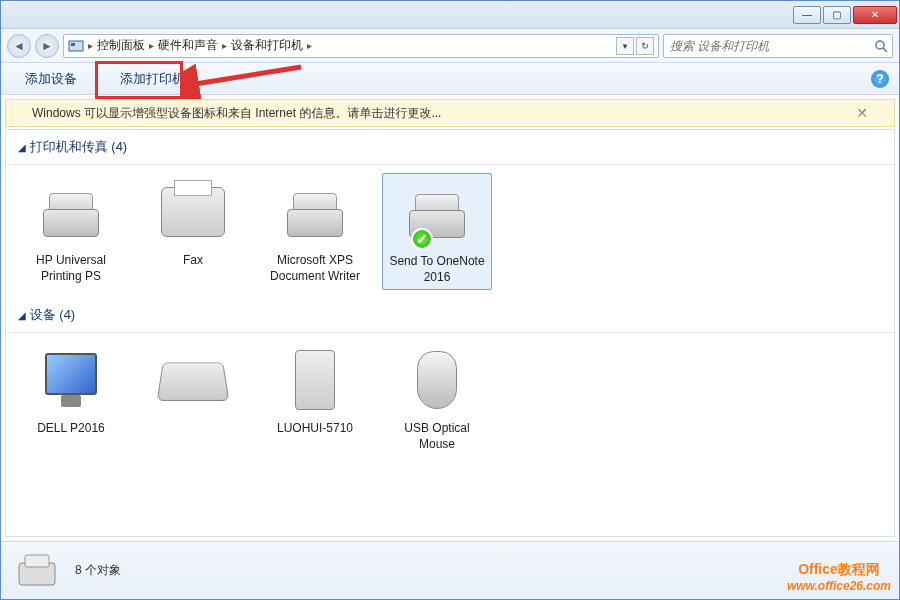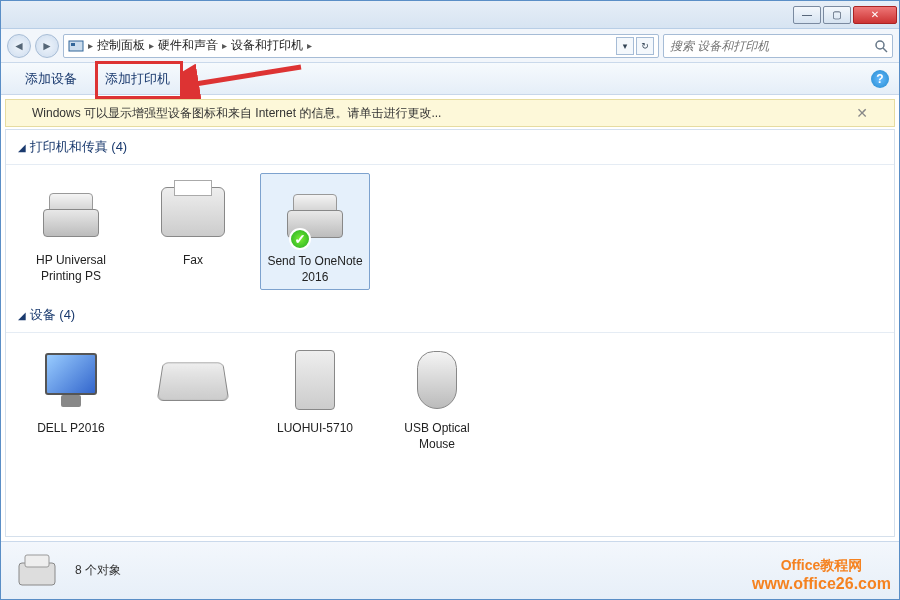--- a/index.html
+++ b/index.html
@@ -18,21 +18,21 @@
   .addr .crumb { font-size: 12px; color: #222; padding: 0 4px; cursor: default; }
   .addr .sep { font-size: 10px; color: #555; }
   .addr .icon-small { width: 16px; height: 16px; margin-right: 4px; }
   .addr-drop { margin-left: auto; display: flex; align-items: center; gap: 2px; }
   .mini-btn { width: 18px; height: 18px; border: 1px solid #a6bcd6; background: #f4f8fc; display: flex; align-items: center; justify-content: center; font-size: 9px; color: #345; }
   .search { width: 230px; height: 24px; border: 1px solid #a6bcd6; background: #fff; display: flex; align-items: center; padding: 0 4px; border-radius: 2px; }
   .search input { border: none; outline: none; font-size: 12px; flex: 1; font-style: italic; color: #888; }
   .search .mag { width: 14px; height: 14px; }
 
   
-  .toolbar { height: 32px; background: linear-gradient(#f6fafd,#e5eef8); border-bottom: 1px solid #c8d7ea; display: flex; align-items: center; padding: 0 10px; gap: 0; position: relative; }
+  .toolbar { height: 32px; background: linear-gradient(#f6fafd,#e5eef8); border-bottom: 1px solid #c8d7ea; display: flex; align-items: center; padding: 0 10px; gap: 15px; position: relative; }
   .tool-item { font-size: 13px; color: #1a3a6e; padding: 6px 14px; cursor: default; }
   .highlight-box { position: absolute; border: 3px solid #d33; pointer-events: none; }
   .arrow-ann { position: absolute; pointer-events: none; }
   .toolbar .spacer { flex: 1; }
   .help-icon { width: 18px; height: 18px; border-radius: 50%; background: radial-gradient(#6bf,#28c); color: #fff; font-size: 12px; font-weight: bold; display: flex; align-items: center; justify-content: center; }
 
   
   .infobar { height: 28px; background: #fdf8d9; border: 1px solid #e6dca0; margin: 4px; display: flex; align-items: center; padding: 0 26px; font-size: 12px; color: #333; }
   .infobar .x { margin-left: auto; color: #888; font-size: 14px; cursor: default; }
 
@@ -46,21 +46,21 @@
   .item .thumb { width: 80px; height: 70px; margin: 0 auto 6px; position: relative; display: flex; align-items: center; justify-content: center; }
   .item .label { line-height: 1.3; }
 
   
   .statusbar { position: absolute; bottom: 0; left: 0; right: 0; height: 58px; border-top: 1px solid #cad9eb; background: linear-gradient(#f3f7fc,#e7eff8); display: flex; align-items: center; padding: 0 14px; font-size: 12px; color: #333; margin-top: 16px; }
   .statusbar .sthumb { width: 48px; height: 40px; margin-right: 12px; }
 
   
   .watermark { position: absolute; right: 8px; bottom: 6px; text-align: center; font-size: 14px; font-weight: bold; }
   .watermark .l1 { color: #f58220; }
-  .watermark .l2 { color: #f58220; font-size: 16px; }
+  .watermark .l2 { color: #f58220; font-size: 12px; font-style: italic; }
 
   
   svg { display: block; }
 
   
   .printer-shape { width: 64px; height: 50px; position: relative; }
   .printer-shape::before { content: ""; position: absolute; top: 6px; left: 10px; right: 10px; height: 20px; background: linear-gradient(#f4f4f4,#ccc); border: 1px solid #999; border-radius: 4px 4px 0 0; }
   .printer-shape::after { content: ""; position: absolute; bottom: 0; left: 4px; right: 4px; height: 26px; background: linear-gradient(#e8e8e8,#bcbcbc); border: 1px solid #888; border-radius: 4px; }
   .check { position: absolute; bottom: -2px; left: 14px; width: 22px; height: 22px; border-radius: 50%; background: radial-gradient(#7e3,#2a2); border: 2px solid #fff; display: flex; align-items: center; justify-content: center; color: #fff; font-size: 14px; font-weight: bold; }
   .monitor-shape { width: 60px; height: 54px; position: relative; }
@@ -150,20 +150,26 @@
             <div class="printer-shape"></div>
           </div>
         <div class="label">HP Universal Printing PS</div>
       </div>
       <div class="item">
         <div class="thumb">
             <div class="fax-shape"></div>
           </div>
         <div class="label">Fax</div>
       </div>
+      <div class="item">
+        <div class="thumb">
+            <div class="printer-shape"></div>
+          </div>
+        <div class="label">Microsoft XPS Document Writer</div>
+      </div>
       <div class="item selected">
         <div class="thumb">
           <div class="printer-shape"></div>
           <div class="check">✓</div>
         </div>
         <div class="label">Send To OneNote 2016</div>
       </div>
     </div>
 
     <div class="group-header">

